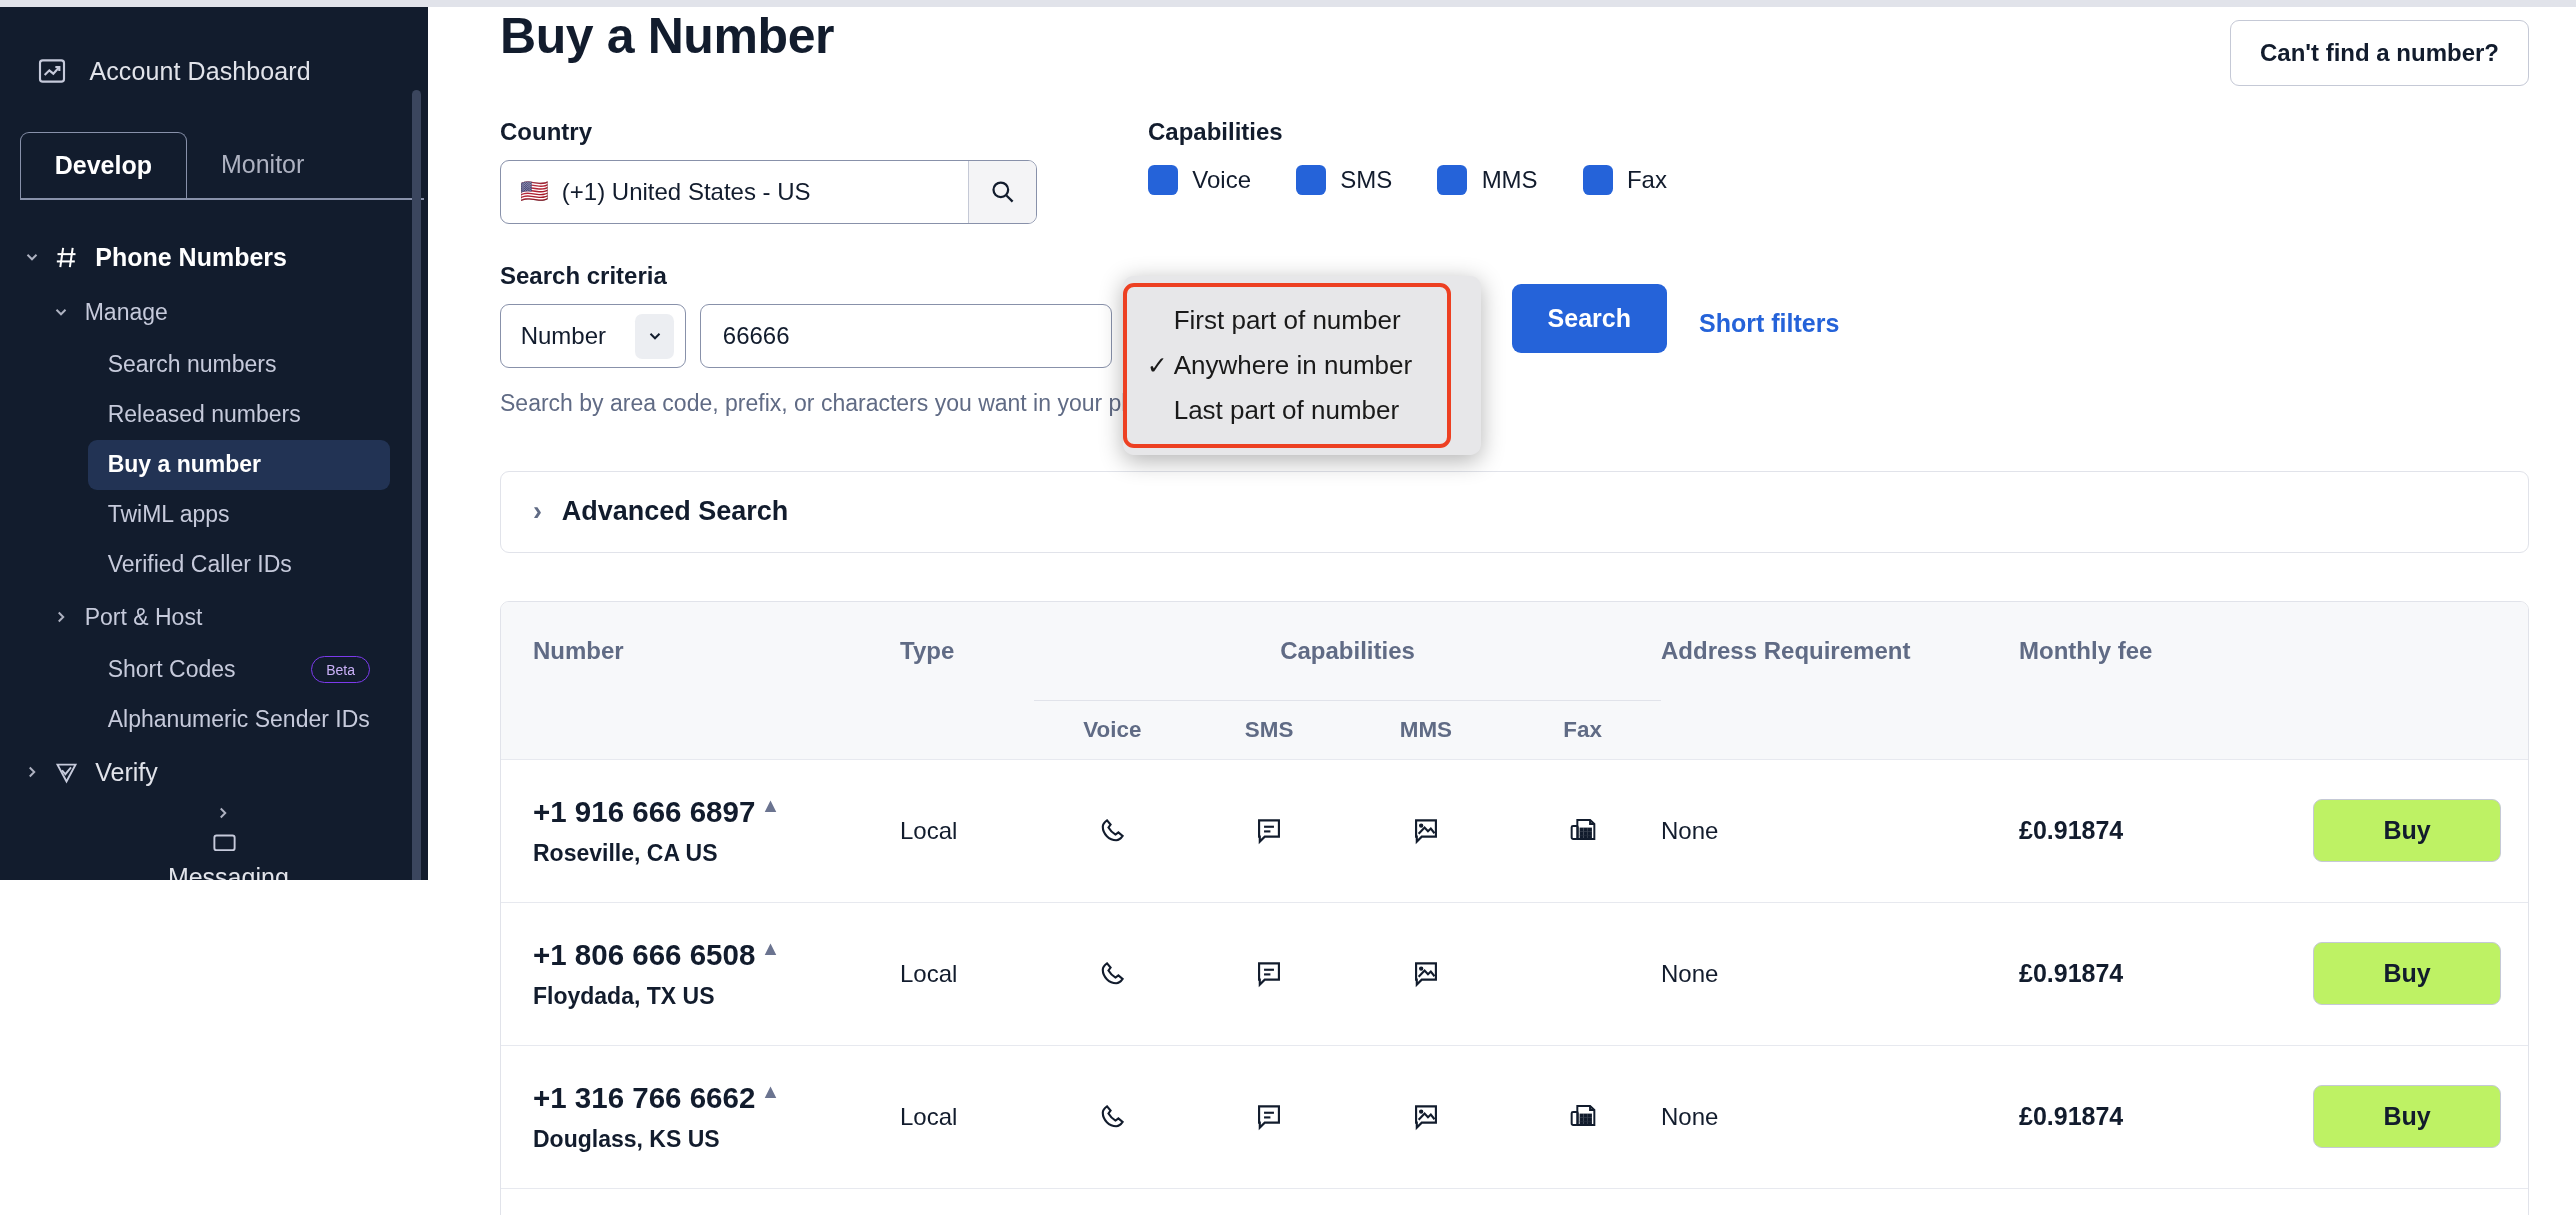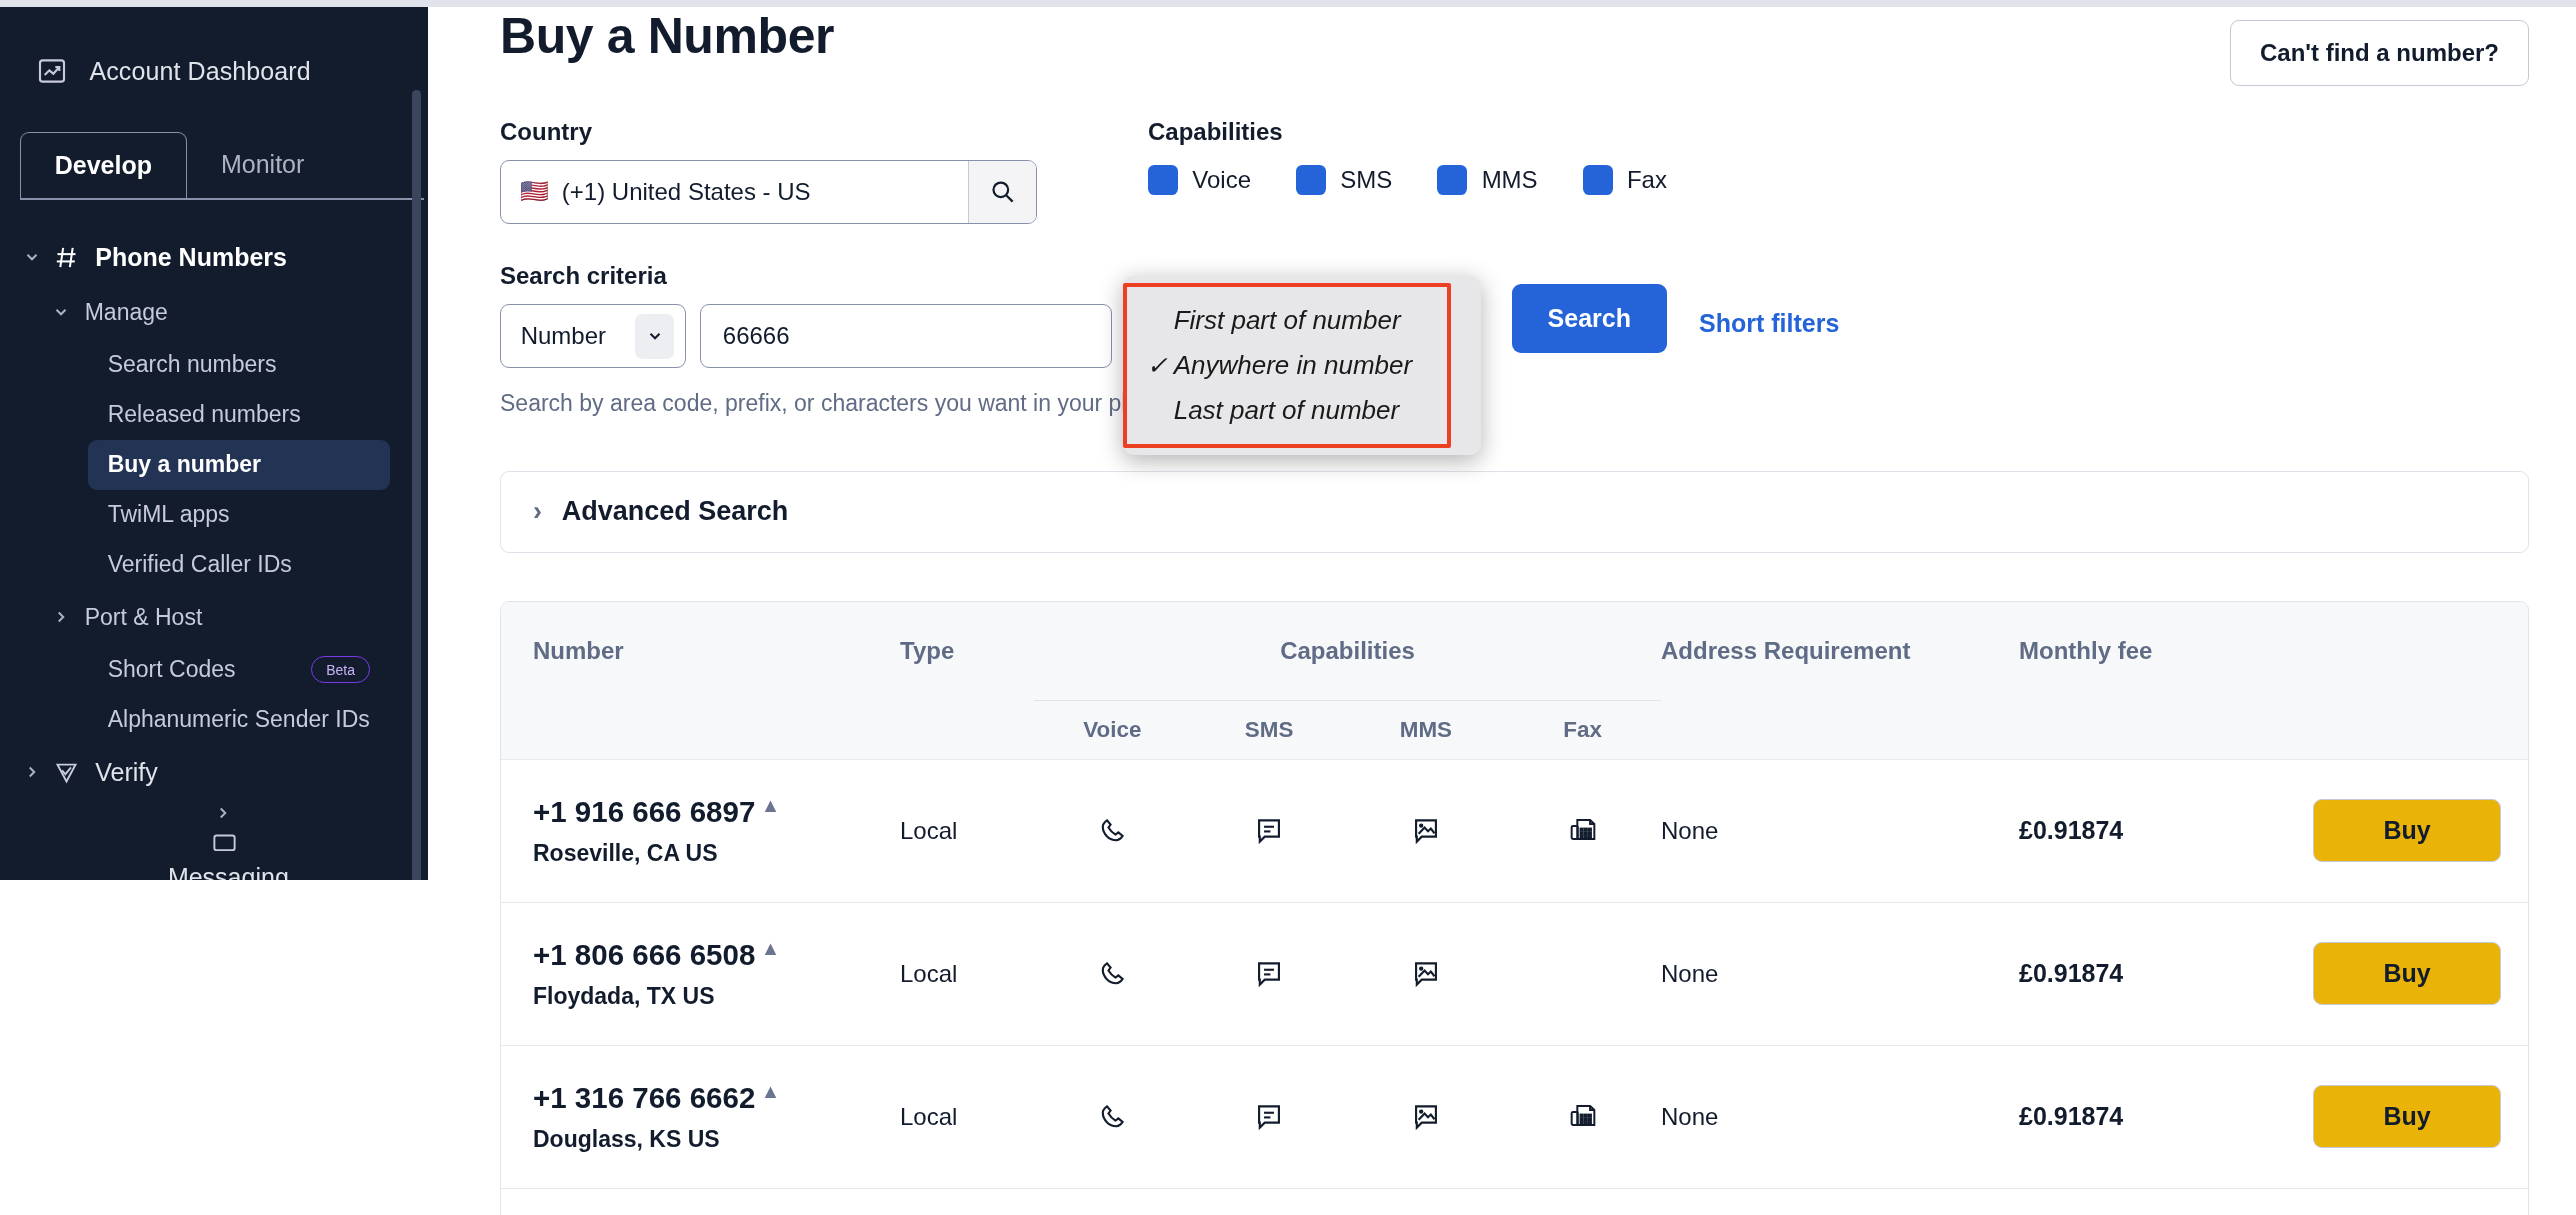--- a/index.html
+++ b/index.html
@@ -165,21 +165,21 @@
   
   .select-popup {
     position: absolute; left: 1123px; top: 276px;
     width: 358px;
     background: #e7e7e9;
     border-radius: 10.7px;
     box-shadow: 0 5.4px 23px rgba(0,0,0,.30);
     padding: 7.2px 0 7.2px 0;
     z-index: 60;
   }
-  .select-popup-inner { border: 4.5px solid #ed4022; border-radius: 2px; margin: 0 30px 0 0; padding: 10.7px 0; background: #e7e7e9; font-style: italic;}
+  .select-popup-inner { border: 4.5px solid #ed4022; border-radius: 11px; margin: 0 30px 0 0; padding: 10.7px 0; background: #e7e7e9;}
   .opt {
     display: flex; align-items: center; font-size: 26px; color: #1a1a1a;
     height: 45px; padding-left: 19.7px; cursor: pointer; white-space: nowrap;
   }
   .opt .tick { width: 27px; flex: 0 0 27px; font-size: 25px; }
 
   
   .adv {
     margin-top: 54px; margin-right: 47px;
     border: 1.8px solid #e1e3ea; border-radius: 9px;
@@ -211,21 +211,21 @@
   .caps-cells { display: flex; width: 627px; }
   .caps-cells > div { flex: 1; display: flex; align-items: center; justify-content: center; }
   .trow { border-top: 1.8px solid #e7e9ef; height: 143px; display: flex; align-items: center; background: #fff; }
   .trow:first-child { border-top: none; }
   .num-main { font-size: 29.5px; font-weight: bold; color: #121c2d; display: flex; align-items: flex-start; gap: 5.4px; }
   .tri { color: #6b7490; font-size: 19.7px; line-height: 1.05; }
   .num-sub { font-size: 23px; font-weight: bold; color: #121c2d; margin-top: 10.7px; }
   .td-txt { font-size: 24px; color: #121c2d; }
   .td-fee { font-size: 25px; font-weight: bold; color: #121c2d; }
   .btn-buy {
-    border: 1.8px solid #c5c9d6; border-radius: 9px; background: #eab308;
+    border: 1.8px solid #c5c9d6; border-radius: 9px; background: #bef264;
     color: #121c2d; font-weight: bold; font-size: 25px;
     padding: 16px 0; width: 188px; cursor: pointer; margin-left: 25px;
   }
   svg { display: block; }
 </style>
 </head>
 <body>
 
 <div class="app">
 

